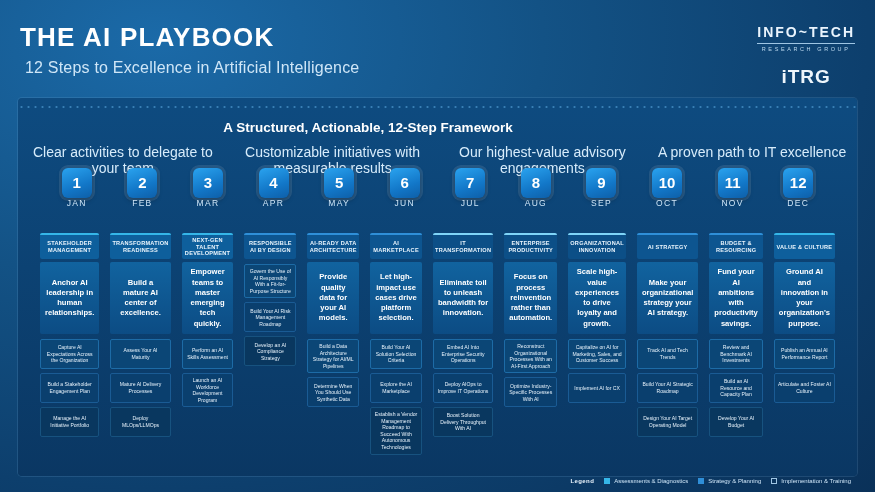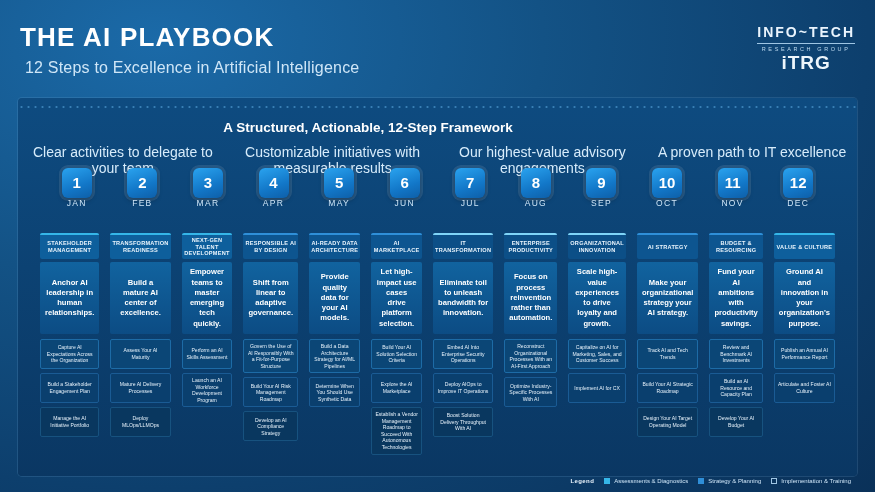--- a/index.html
+++ b/index.html
@@ -31,21 +31,21 @@
     position: absolute; left: 25px; top: 59px;
     font-size: 16px; color: #cfe6f7; letter-spacing: .2px; text-align: center;
   }
   .brand {
     position: absolute; right: 20px; top: 24px; text-align: center;
   }
   .brand-main { font-size: 14px; letter-spacing: 2px; font-weight: bold; color:#eaf4fd;}
   .brand-rule { height:1px; background:#9fc6e4; margin: 3px 0 2px 0; }
   .brand-sub { font-size: 5.5px; letter-spacing: 2.6px; color:#bcd9ef; }
   .brand-itrg {
-    margin-top: 0; font-size: 19px; font-weight: bold; letter-spacing: 1px; color:#eef6fc;
+    margin-top: 14px; font-size: 19px; font-weight: bold; letter-spacing: 1px; color:#eef6fc;
   }
 
   
   .panel {
     position: absolute; left: 18px; top: 98px; width: 839px; height: 378px;
     background: linear-gradient(180deg, #0e4b80 0%, #0c4273 45%, #0a3763 100%);
     border-radius: 4px;
     box-shadow: 0 0 0 1px rgba(120,180,220,.18);
   }
   .dots {
@@ -243,21 +243,20 @@
         <div class="statement">Empower teams to master emerging tech quickly.</div>
         <div class="cards">
           <div class="card t-assess">Perform an AI Skills Assessment</div>
           <div class="card t-strategy">Launch an AI Workforce Development Program</div>
           <div class="card empty"></div>
         </div>
       </div>
 
       <div class="col">
         <div class="col-head theme-strategy">RESPONSIBLE AI BY DESIGN</div>
-        <div class="statement">Shift from linear to adaptive governance.</div>
         <div class="cards">
           <div class="card t-assess">Govern the Use of AI Responsibly With a Fit-for-Purpose Structure</div>
           <div class="card t-strategy">Build Your AI Risk Management Roadmap</div>
           <div class="card t-impl">Develop an AI Compliance Strategy</div>
         </div>
       </div>
 
       <div class="col">
         <div class="col-head theme-strategy">AI-READY DATA ARCHITECTURE</div>
         <div class="statement">Provide quality data for your AI models.</div>

